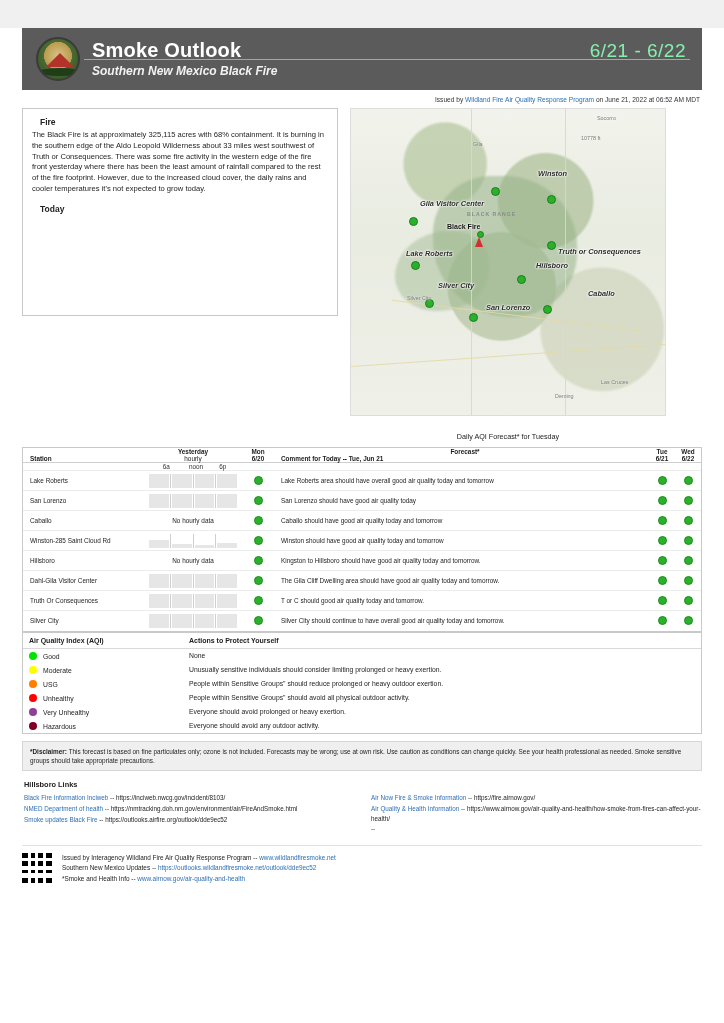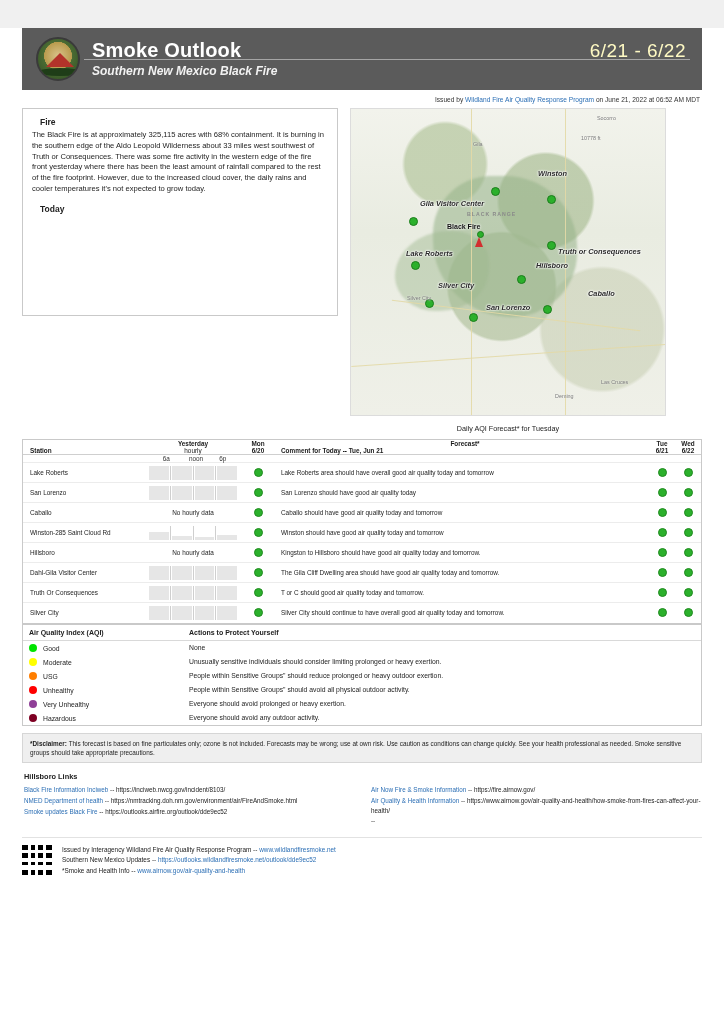--- a/index.html
+++ b/index.html
@@ -64,21 +64,21 @@
     color: #f2f2f2;
   }
   .hdr-divider {
     position:absolute; left:62px; right:12px; top:31px; height:1px;
     background: rgba(255,255,255,.45);
   }
   .daterange {
     position: absolute;
     right: 16px; top: 12px;
     font-size: 19px;
-    color: #fef9c3;
+    color: #86efac;
     letter-spacing: .5px;
   }
   
   .issued-line {
     text-align: right;
     font-size: 6.6px;
     color: #333;
     margin: 6px 2px 5px 0;
   }
   .issued-line a { color: #2c6fb5; text-decoration: none; }
@@ -162,21 +162,21 @@
   }
   .fire-icon {
     position:absolute;
     width:0; height:0;
     border-left:4px solid transparent;
     border-right:4px solid transparent;
     border-bottom:10px solid #d32f2f;
   }
   .map-caption {
     font-size: 7.2px;
-    margin-top: 8px;
+    margin-top: 16px;
     text-align: center;
     color:#222;
   }
   
   .fc-wrap {
     margin-top: 6px;
     border: 1px solid #c9c9c9;
     background:#fff;
   }
   table.fc { width:100%; border-collapse: collapse; }

